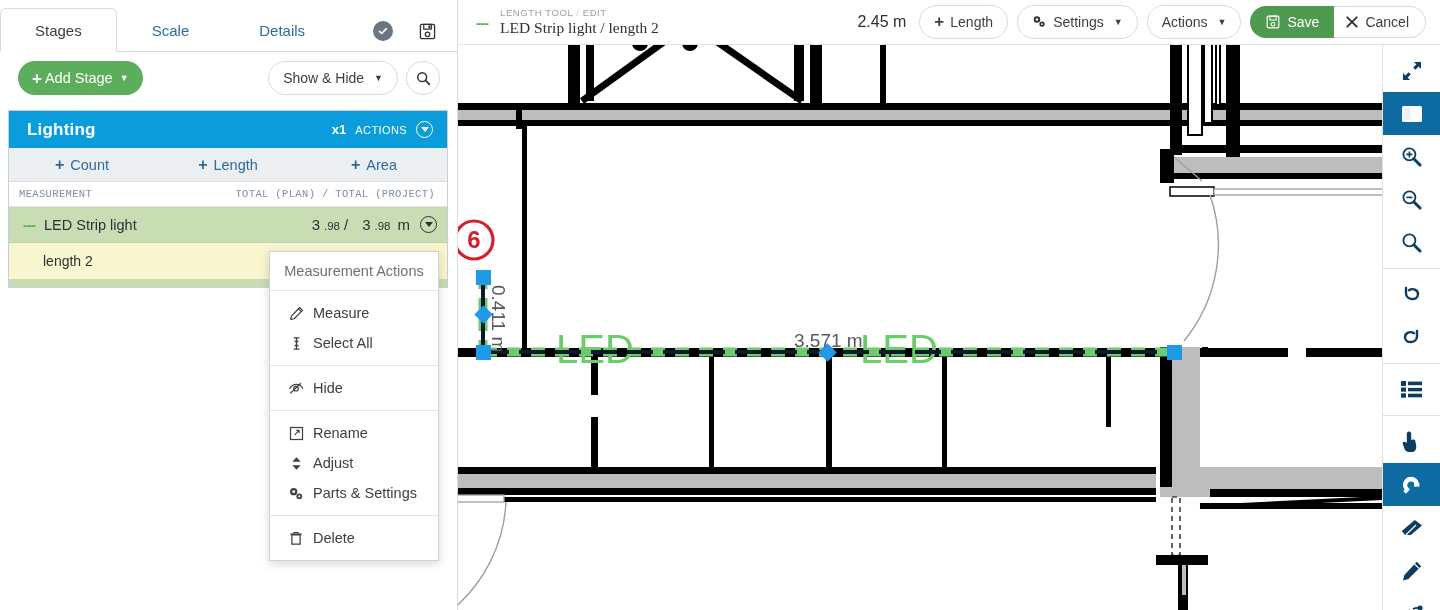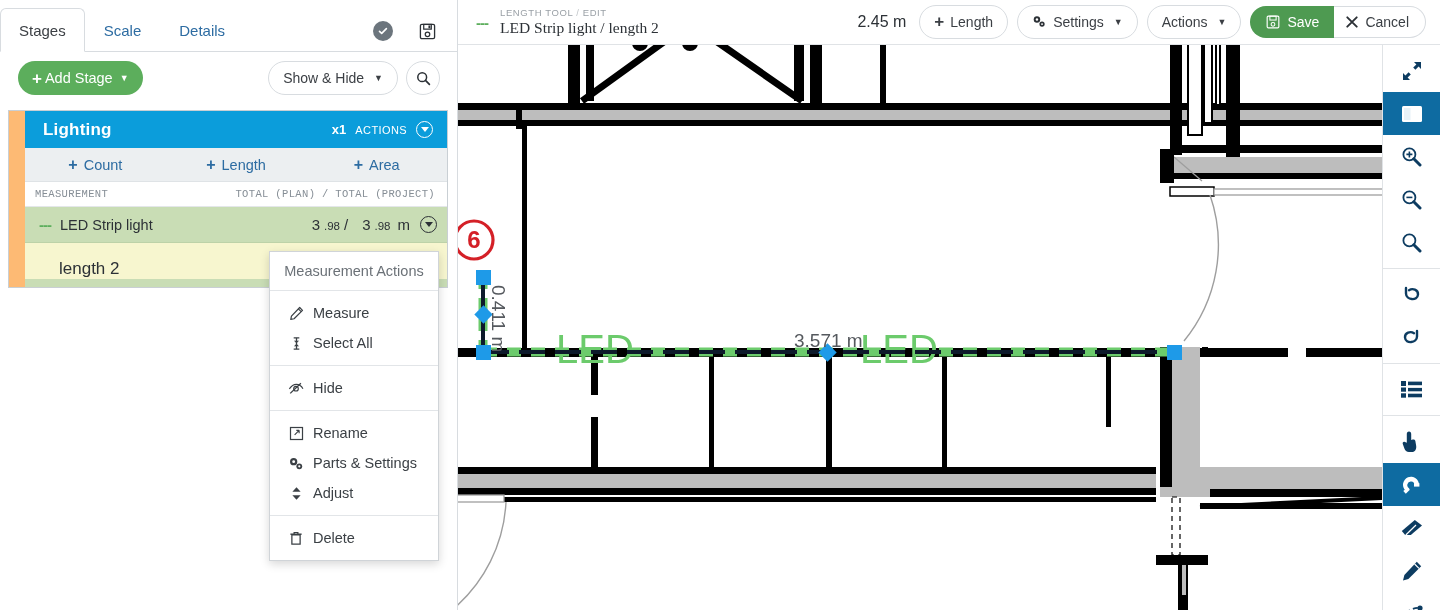--- a/index.html
+++ b/index.html
@@ -17,21 +17,21 @@
     width: 458px; height: 610px;
     background: #fff;
     border-right: 1px solid #d8dce0;
   }
   .tabbar {
     position: absolute; left: 0; top: 0; width: 458px; height: 52px;
     border-bottom: 1px solid #d8dce0;
     display: flex; align-items: flex-end;
   }
   .tab {
-    padding: 0 18px; height: 44px; line-height: 44px;
+    padding: 0 34px; height: 44px; line-height: 44px;
     font-size: 15px; color: #2d6ca2; cursor: pointer;
     border: 1px solid transparent; border-bottom: none;
     border-radius: 6px 6px 0 0;
     position: relative; top: 1px; margin-top: 22px;
   }
   .tab.active {
     color: #3b3f44; background: #fff;
     border-color: #d8dce0; border-bottom: 1px solid #fff;
     font-weight: 400;
   }
@@ -69,21 +69,20 @@
     border: 1px solid #d8dce0; background: #fff; border-radius: 50%;
     width: 34px; height: 34px; cursor: pointer;
     display: flex; align-items: center; justify-content: center;
   }
 
   
   .stage-card {
     position: absolute; left: 8px; top: 110px; width: 440px;
     border: 1px solid #c9cfd4;
     background: #fdba74;
-    padding-left: 16px;
   }
   .stage-head {
     background: #0b9ddb; height: 37px; display: flex; align-items: center;
     padding: 0 14px 0 18px; color: #fff;
   }
   .stage-title { font-size: 17px; font-weight: 700; letter-spacing: .2px; }
   .stage-head-right { margin-left: auto; display: flex; align-items: center; gap: 9px; }
   .stage-mult { font-size: 13px; font-weight: 700; }
   .stage-actions-lbl { font-size: 11px; letter-spacing: .4px; }
   .circle-caret {
@@ -123,22 +122,22 @@
   .row-caret {
     width: 17px; height: 17px; border-radius: 50%; border: 1.6px solid #2c3136;
     display: flex; align-items: center; justify-content: center; cursor: pointer;
     margin-left: 10px; flex: none;
   }
   .row-caret i {
     width: 0; height: 0; border-left: 4px solid transparent;
     border-right: 4px solid transparent; border-top: 5px solid #2c3136; display:block;
   }
   .sub-row {
-    height: 36px; display: flex; align-items: flex-end; padding-left: 34px;
-    background: #f7f6cf; color: #2c3136; font-size: 17px;
+    height: 36px; display: flex; align-items: center; padding-left: 34px;
+    background: #f7f6cf; color: #2c3136; font-size: 14px;
   }
   .stage-foot { height: 8px; background: #c9ddb5; }
 
   
   .menu {
     position: absolute; left: 269px; top: 251px; width: 170px;
     background: #fff; border: 1px solid #d0d4d8;
     box-shadow: 0 3px 9px rgba(0,0,0,.16);
     z-index: 40; font-size: 14.5px; color: #3b4045;
   }
@@ -349,39 +348,39 @@
           <span class="mi">
             <svg width="15" height="15" viewBox="0 0 16 16">
                 <rect x="1.6" y="1.6" width="12.8" height="12.8" fill="none" stroke="#3b4045" stroke-width="1.3"></rect>
                 <path d="M10.8 4.6 L6 9.4 M10.8 4.6 H7.8 M10.8 4.6 V7.6" stroke="#3b4045" stroke-width="1.2" fill="none"></path>
               </svg>
           </span>
           <span>Rename</span>
         </div>
         <div class="menu-item">
           <span class="mi">
+            <svg width="13" height="15" viewBox="0 0 12 16">
+                <path d="M6 1.4 L10.4 6.2 H1.6 Z" fill="#3b4045"></path>
+                <path d="M6 14.6 L1.6 9.8 H10.4 Z" fill="#3b4045"></path>
+              </svg>
+          </span>
+          <span>Adjust</span>
+        </div>
+        <div class="menu-item">
+          <span class="mi">
             <svg width="16" height="15" viewBox="0 0 17 16">
               <g fill="#3b4045">
                   <circle cx="6" cy="6" r="3.9"></circle>
                   <circle cx="12" cy="11" r="3.1"></circle>
                 </g>
               <circle cx="6" cy="6" r="1.5" fill="#fff"></circle>
                 <circle cx="12" cy="11" r="1.2" fill="#fff"></circle>
             </svg>
           </span>
           <span>Parts &amp; Settings</span>
-        </div>
-        <div class="menu-item">
-          <span class="mi">
-            <svg width="13" height="15" viewBox="0 0 12 16">
-                <path d="M6 1.4 L10.4 6.2 H1.6 Z" fill="#3b4045"></path>
-                <path d="M6 14.6 L1.6 9.8 H10.4 Z" fill="#3b4045"></path>
-              </svg>
-          </span>
-          <span>Adjust</span>
         </div>
       </div>
       <div class="menu-sep"></div>
 
       <div class="menu-group">
         <div class="menu-item">
           <span class="mi">
             <svg width="14" height="15" viewBox="0 0 14 16">
                 <path d="M2.6 4 H11.4 V14 H2.6 Z" fill="none" stroke="#3b4045" stroke-width="1.35"></path>
                 <path d="M1 3.4 H13" stroke="#3b4045" stroke-width="1.5"></path>

